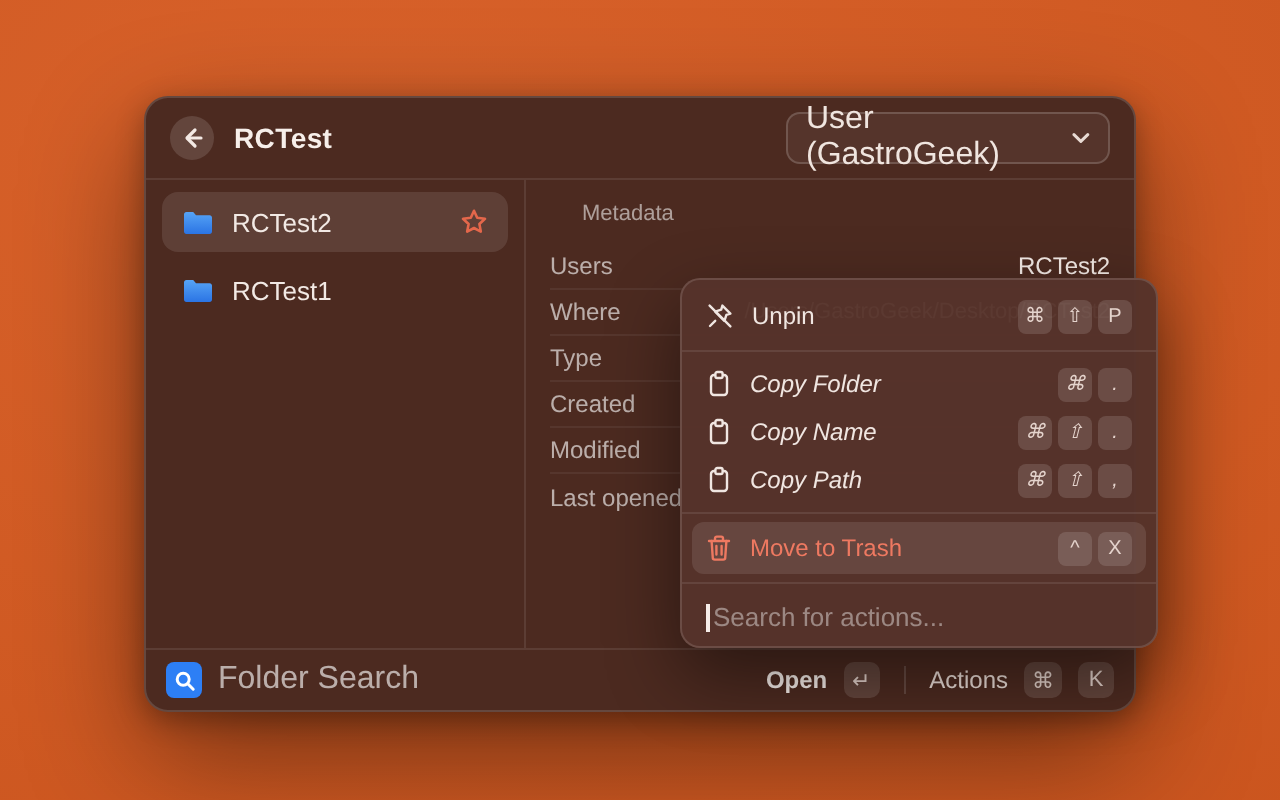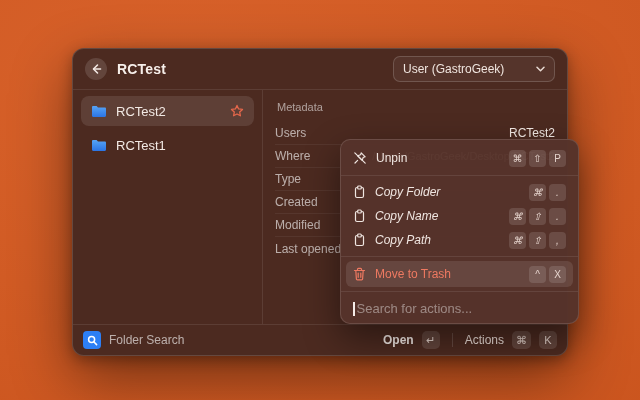--- a/index.html
+++ b/index.html
@@ -23,21 +23,21 @@
   .back {
     width:22px; height:22px; border-radius:50%; background:rgba(255,255,255,0.13);
     display:flex; align-items:center; justify-content:center; color:#F3E9E4; flex:0 0 auto;
   }
   .title { font-size:14px; font-weight:700; color:#F7EFEA; letter-spacing:.2px; }
   .spacer { flex:1; }
   .dropdown {
     width:162px; height:26px; border:1px solid rgba(255,255,255,0.17);
     background:rgba(255,255,255,0.05); border-radius:7px;
     display:flex; align-items:center; justify-content:space-between;
-    padding:12px 9px; font-size:12px; color:#F0E5DF;
+    padding:12px 9px; font-size:16px; color:#F0E5DF;
   }
   .main {
     position:absolute; left:0; right:0; top:40px; bottom:31px;
     border-top:1px solid rgba(255,255,255,0.09); display:flex;
   }
   
   .sidebar { width:190px; border-right:1px solid rgba(255,255,255,0.09); padding:6px 8px; }
   .sec-label { font-size:11px; color:rgba(255,255,255,0.55); margin:5px 10px 9px; font-weight:500; }
   .item {
     height:30px; border-radius:8px; display:flex; align-items:center;
@@ -86,21 +86,21 @@
   
   .footer {
     position:absolute; left:0; right:0; bottom:0; height:31px;
     border-top:1px solid rgba(255,255,255,0.09);
     display:flex; align-items:center; padding:0 10px; gap:8px;
   }
   .ext-icon {
     width:18px; height:18px; border-radius:4px; background:#2D7FF5;
     display:flex; align-items:center; justify-content:center;
   }
-  .ext-label { font-size:12px; color:rgba(255,255,255,0.62); }
+  .ext-label { font-size:16px; color:rgba(255,255,255,0.62); }
   .open-label { font-size:12px; font-weight:700; color:#F5ECE8; }
   .fkbd {
     min-width:18px; height:18px; padding:0 4px; border-radius:5px;
     background:rgba(255,255,255,0.13); color:#E3D2CB;
     display:flex; align-items:center; justify-content:center; font-size:11px;
   }
   .vdiv { width:1px; height:14px; background:rgba(255,255,255,0.15); margin:0 4px; }
   .actions-label { font-size:12px; color:#EADCD6; font-weight:500; }
   svg { display:block; }
 </style>
@@ -150,21 +150,21 @@
 
       <div class="item">
         <svg width="16" height="13" viewBox="0 0 16 13">
           <path d="M1 2.2 C1 1.5 1.5 1 2.2 1 H5.6 L7 2.6 H13.8 C14.5 2.6 15 3.1 15 3.8 V10.8 C15 11.5 14.5 12 13.8 12 H2.2 C1.5 12 1 11.5 1 10.8 Z" fill="url(#fg)"></path>
         </svg>
         <span>RCTest1</span>
       </div>
     </div>
 
     <div class="content">
-      <div class="sec-label" style="margin-left:2px;">Metadata</div>
+      <div class="sec-label" style="margin-left:16px;">Metadata</div>
       <div class="mrow">
         <span class="mlabel">Users</span>
         <span class="mvalue">RCTest2</span>
       </div>
       <div class="mrow">
         <span class="mlabel">Where</span>
         <span class="mvalue path">/Users/GastroGeek/Desktop/RCTest2</span>
       </div>
       <div class="mrow">
         <span class="mlabel">Type</span>

